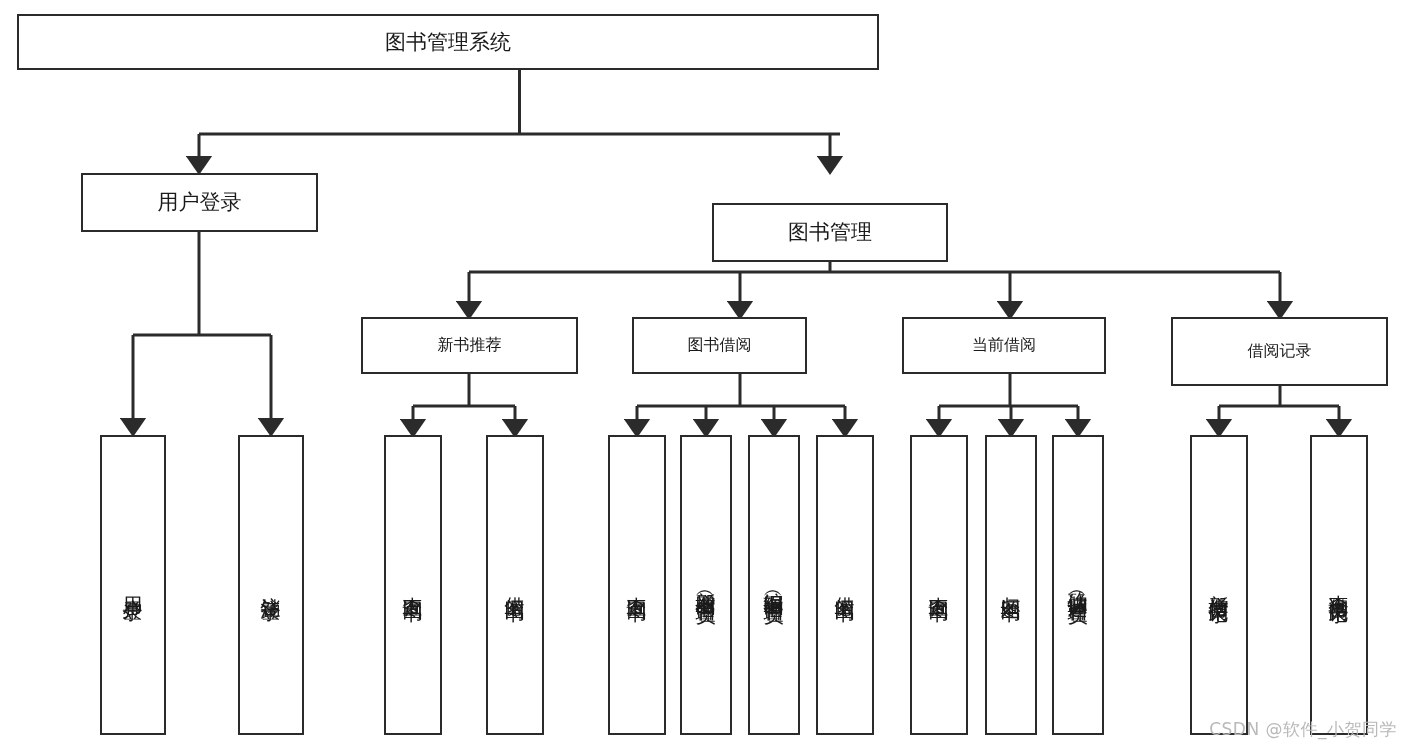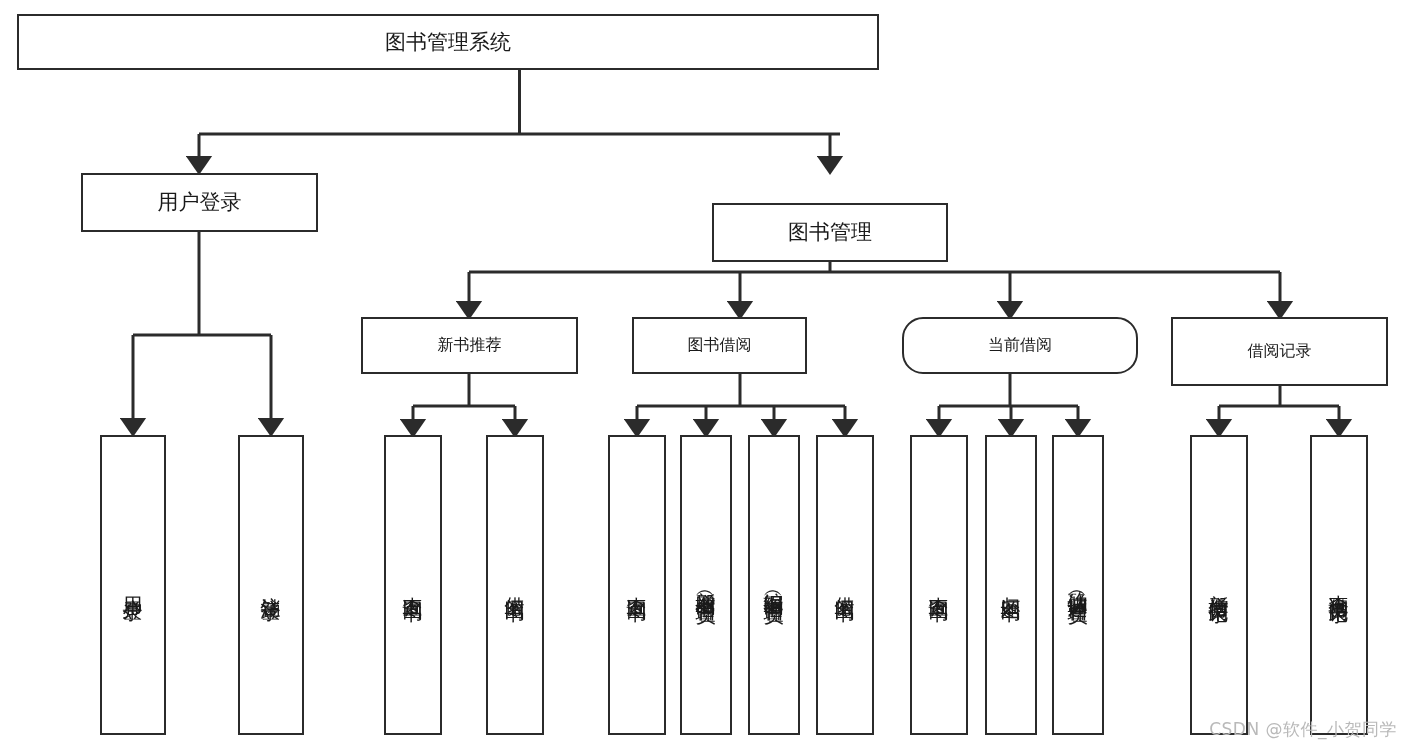--- a/index.html
+++ b/index.html
@@ -139,21 +139,21 @@
   <div class="node node-l2" style="left: 712px; top: 173px; width: 236px; height: 59px; margin-top: 30px;">
     <span class="node-label">图书管理</span>
   </div>
 
   <div class="node node-l3" style="left: 361px; top: 317px; width: 217px; height: 57px;">
     <span class="node-label">新书推荐</span>
   </div>
   <div class="node node-l3" style="left: 632px; top: 317px; width: 175px; height: 57px;">
     <span class="node-label">图书借阅</span>
   </div>
-  <div class="node node-l3" style="left: 902px; top: 317px; width: 236px; height: 57px; border-radius: 21px;">
+  <div class="node node-l3" style="left: 902px; top: 317px; width: 204px; height: 57px;">
     <span class="node-label">当前借阅</span>
   </div>
   <div class="node node-l3" style="left: 1171px; top: 317px; width: 217px; height: 69px;">
     <span class="node-label">借阅记录</span>
   </div>
 
   <div class="node node-leaf" style="left: 100px; top: 435px; width: 66px; height: 300px;">
     <span class="node-label">用户登录</span>
   </div>
   <div class="node node-leaf" style="left: 238px; top: 435px; width: 66px; height: 300px;">

